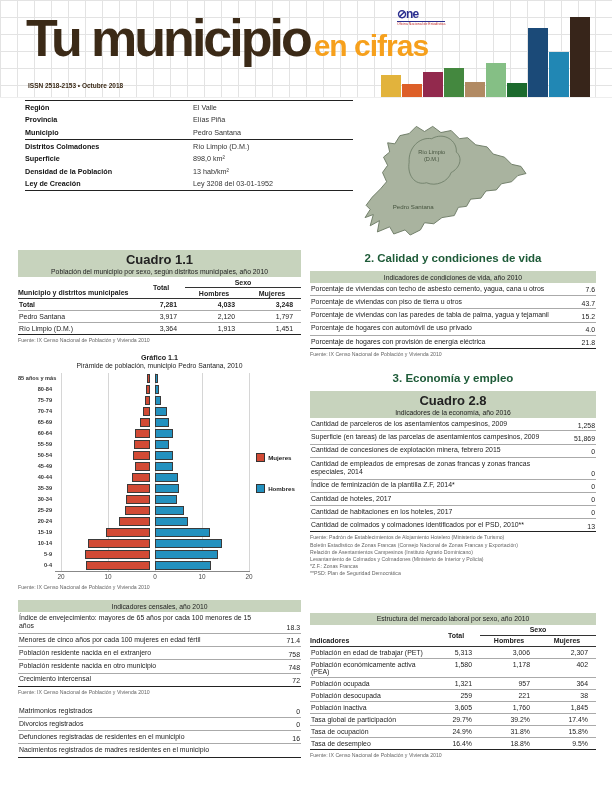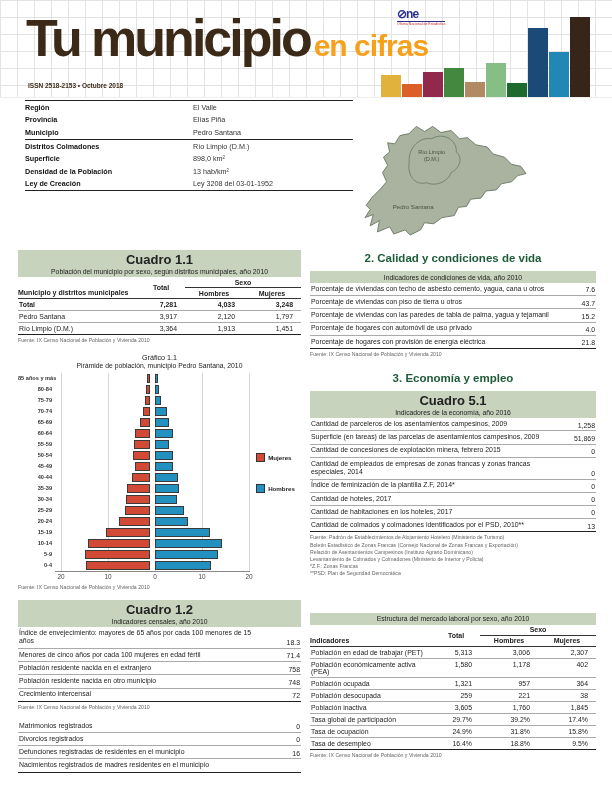--- a/index.html
+++ b/index.html
@@ -60,21 +60,21 @@
   .t4head .hh,.t4head .hm{font-size:7px;font-weight:bold;text-align:center;padding:1.5px 0;}
   .t4rows{border-bottom:1.6px solid #222;}
   .t4row{display:grid;grid-template-columns:1fr 48px 58px 58px;border-bottom:0.6px solid #aaa;padding:2px 0;}
   .t4row:last-child{border-bottom:none;}
   .t4row span{font-size:6.9px;color:#222;}
   .t4row .cl{padding-left:1px;}
   .t4row .cn{text-align:right;padding-right:8px;}
   .t4row.bold span{font-weight:bold;}
 
   
-  .g-title{font-size:7.2px;font-weight:normal;text-align:center;margin-top:3px;}
+  .g-title{font-size:7.2px;font-weight:bold;text-align:center;margin-top:3px;}
   .g-sub{font-size:6.8px;text-align:center;margin-bottom:4px;}
   .pyr{display:flex;}
   .pyr-labels{width:37px;display:flex;flex-direction:column;}
   .pyr-labels div{height:11px;font-size:5.6px;font-weight:bold;color:#333;text-align:right;padding-right:3px;line-height:11px;white-space:nowrap;}
   .pyr-plot{position:relative;width:200px;border-bottom:1px solid #888;}
   .grid-v{position:absolute;top:0;bottom:0;width:1px;background:#d6d6d6;}
   .pyr-row{position:relative;height:11px;}
   .pbar{position:absolute;top:1px;height:8.5px;box-sizing:border-box;border:0.7px solid #3a3a3a;}
   .pyr-legend{width:46px;display:flex;flex-direction:column;justify-content:center;gap:22px;padding-left:6px;}
   .lg-item{display:flex;align-items:center;gap:3px;}
@@ -309,21 +309,20 @@
             <span style="left: 53px;">10</span>
             <span style="left: 100px;">0</span>
             <span style="left: 147px;">10</span>
             <span style="left: 194px;">20</span>
           </div>
         <div class="fuente">Fuente: IX Censo Nacional de Población y Vivienda 2010</div>
       </div>
 
       <div class="cuadro">
         <div class="band">
-          <div class="btitle">Cuadro 1.2</div>
           <div class="bsub">Indicadores censales, año 2010</div>
         </div>
         <div class="kvrows">
             <div class="kvrow">
               <span class="kvlabel">Índice de envejecimiento: mayores de 65 años por cada 100 menores de 15 años</span>
               <span class="kvval">18.3</span>
             </div>
             <div class="kvrow">
               <span class="kvlabel">Menores de cinco años por cada 100 mujeres en edad fértil</span>
               <span class="kvval">71.4</span>
@@ -395,21 +394,21 @@
               <span class="kvval">21.8</span>
             </div>
           </div>
         <div class="fuente">Fuente: IX Censo Nacional de Población y Vivienda 2010</div>
       </div>
 
       <div class="section-title" style="margin-top:14px;text-align:center;">3. Economía y empleo</div>
 
       <div class="cuadro">
         <div class="band">
-          <div class="btitle">Cuadro 5.1</div>
+          <div class="btitle">Cuadro 2.8</div>
           <div class="bsub">Indicadores de la economía, año 2016</div>
         </div>
         <div class="kvrows">
             <div class="kvrow">
               <span class="kvlabel">Cantidad de parceleros de los asentamientos campesinos, 2009</span>
               <span class="kvval">1,258</span>
             </div>
             <div class="kvrow">
               <span class="kvlabel">Superficie (en tareas) de las parcelas de asentamientos campesinos, 2009</span>
               <span class="kvval">51,869</span>

